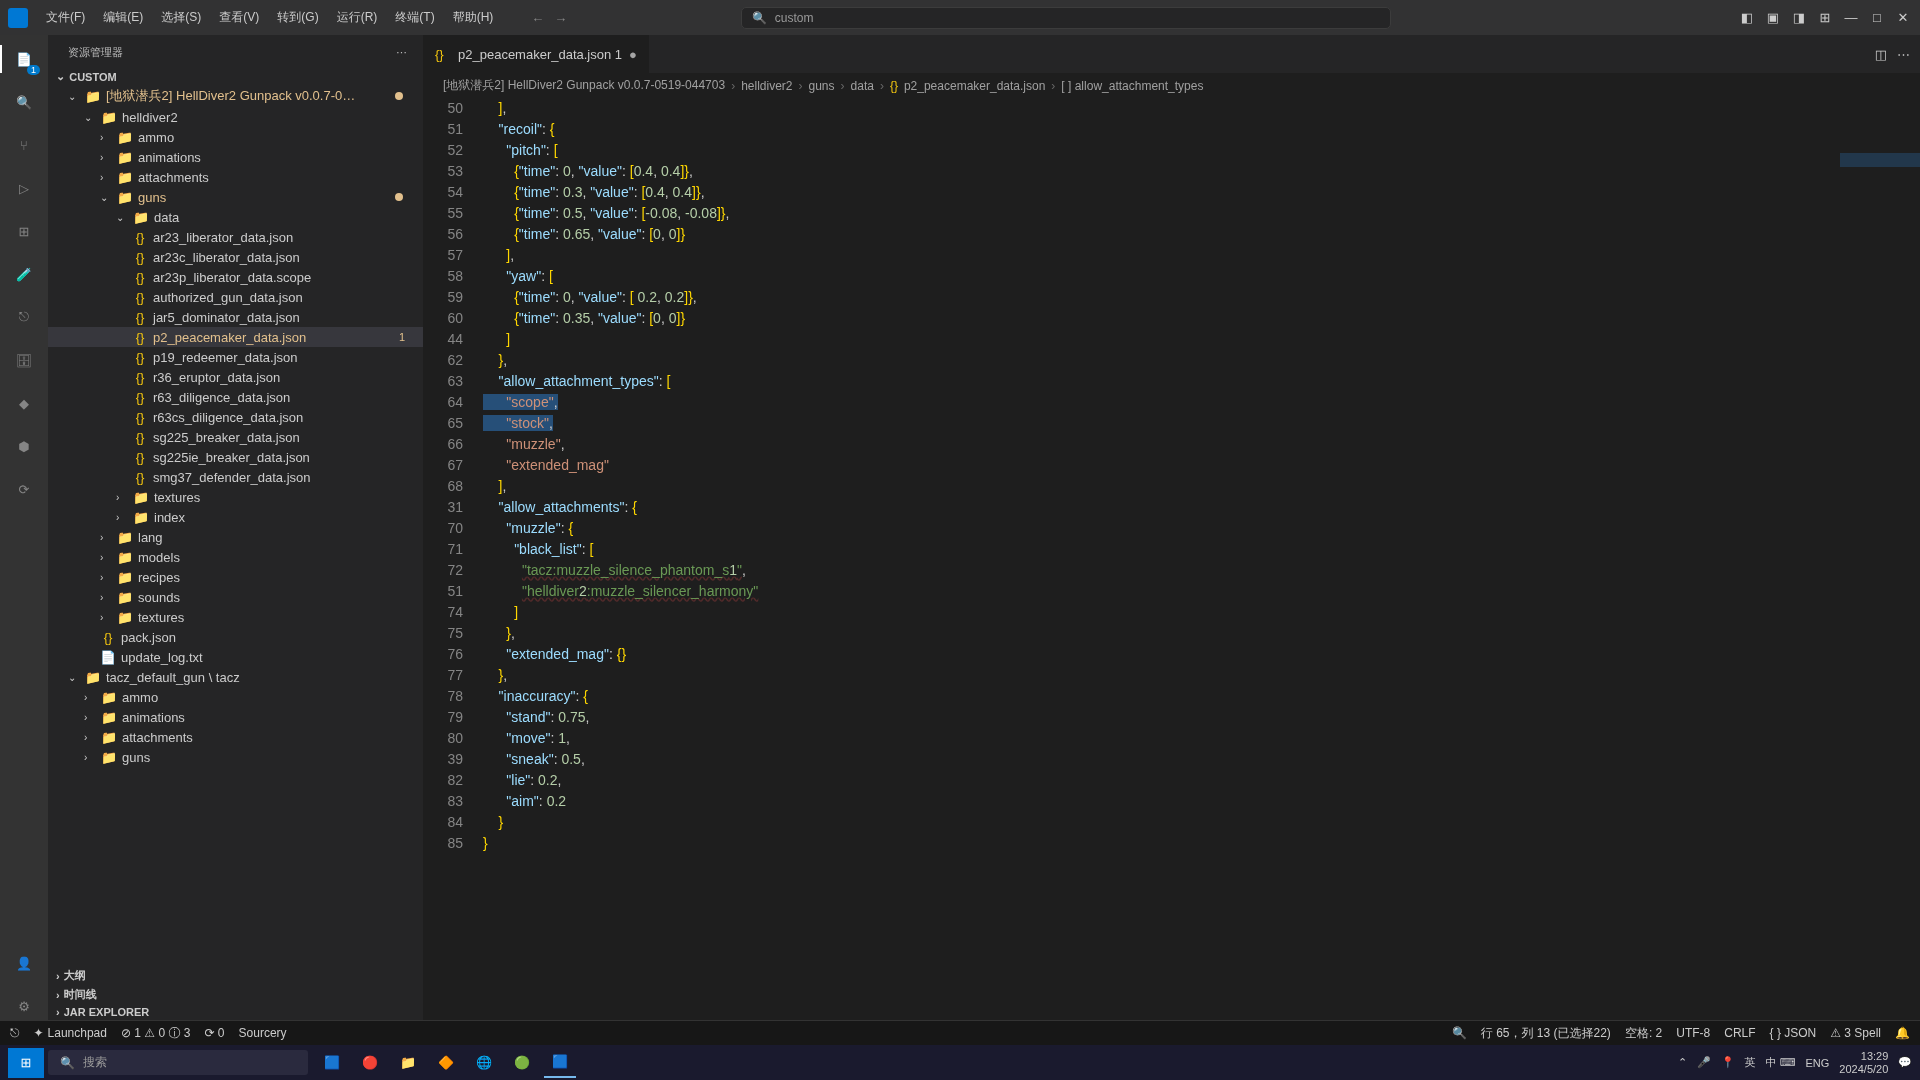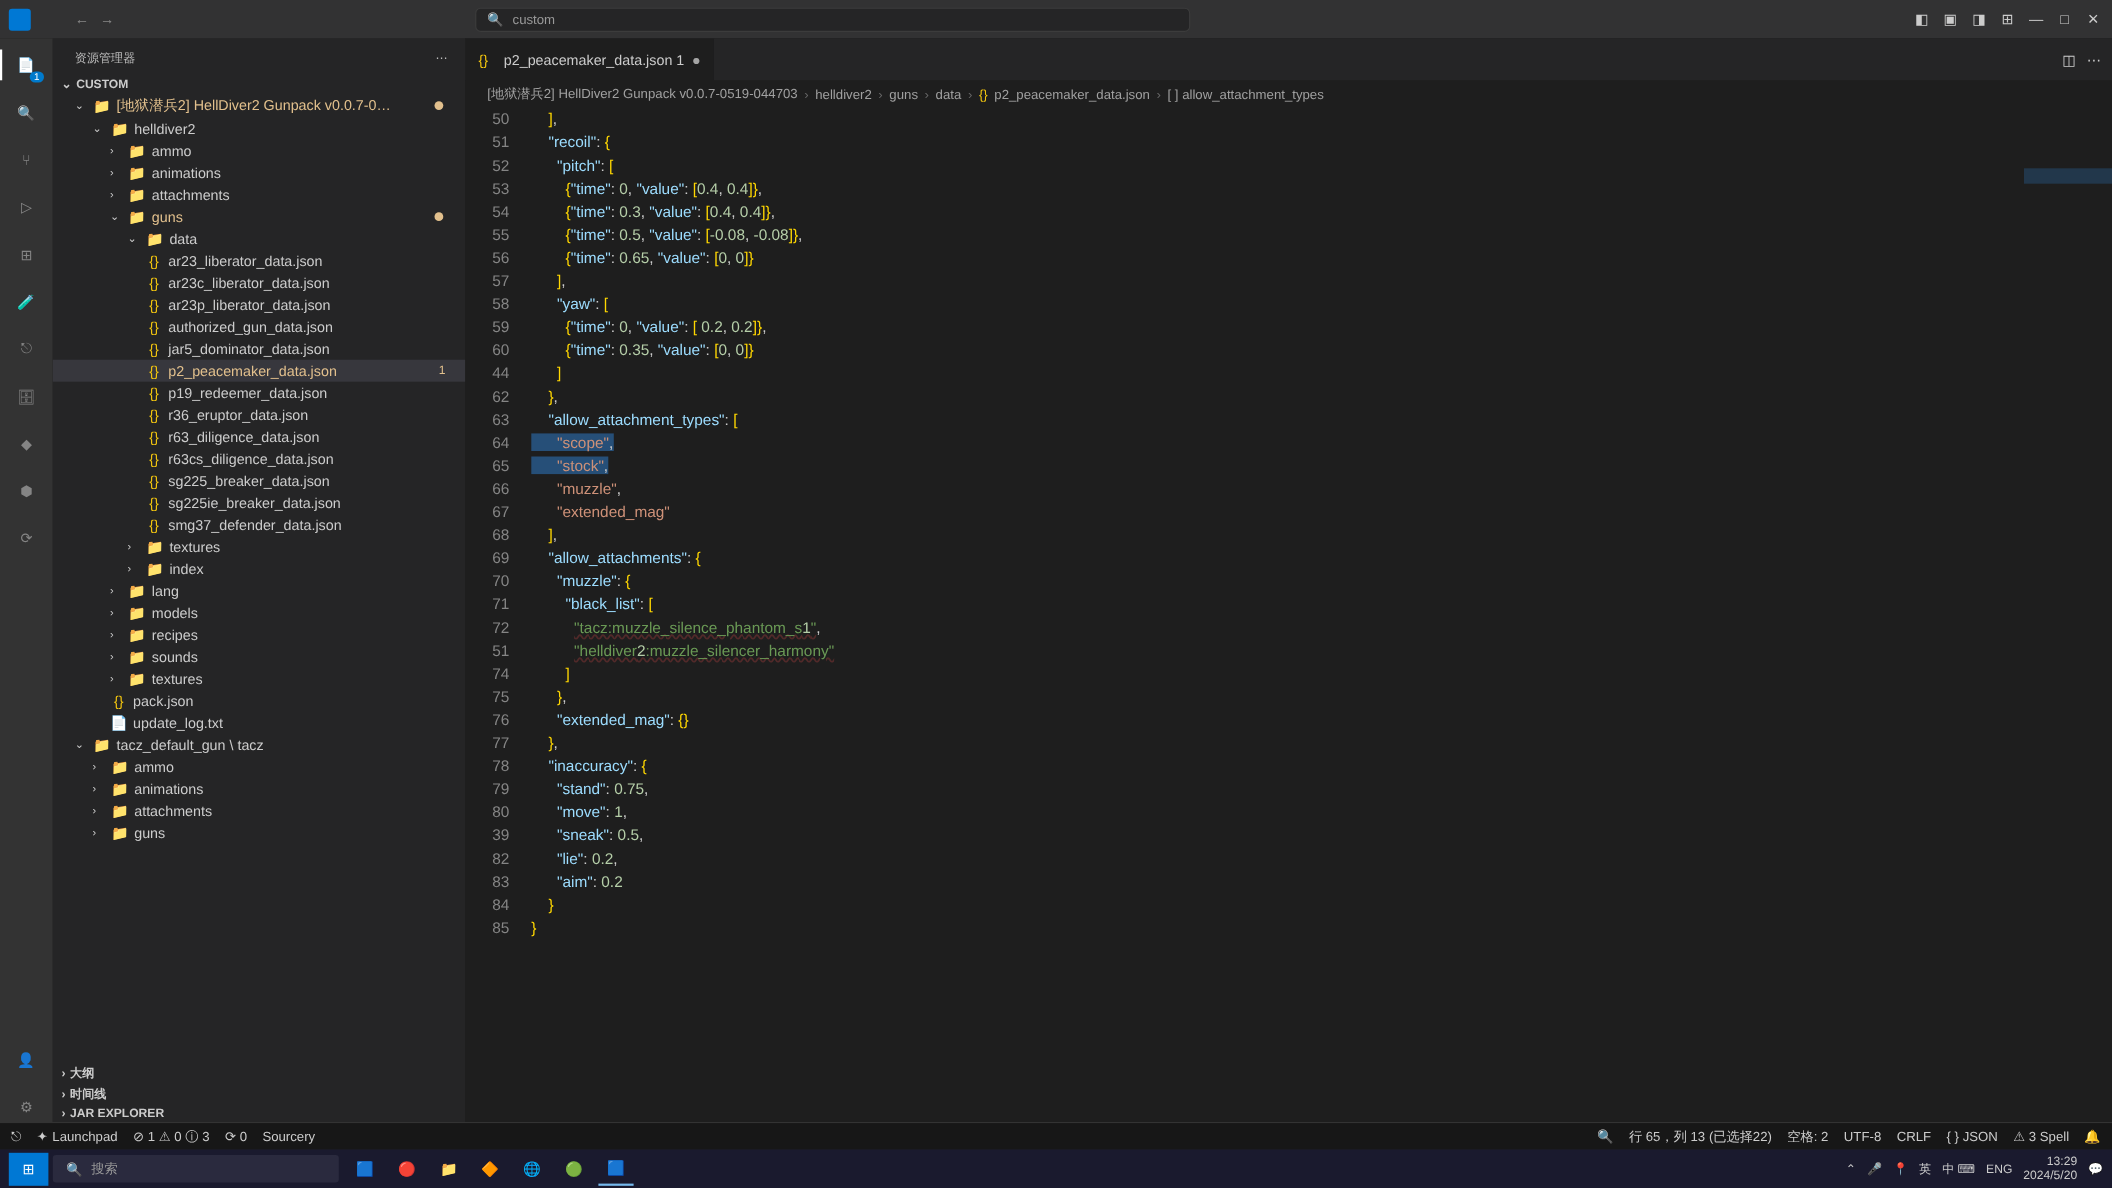--- a/index.html
+++ b/index.html
@@ -76,20 +76,30 @@
 .tb-icon { width: 32px; height: 30px; display: flex; align-items: center; justify-content: center; cursor: pointer; }
 .tb-icon.active { border-bottom: 2px solid #76b9ed; }
 .tb-tray { margin-left: auto; display: flex; align-items: center; gap: 10px; color: #ccc; font-size: 11px; }
 .tb-time { text-align: right; line-height: 13px; }
 </style>
 </head>
 <body>
 
 <div class="titlebar">
   <div class="logo"></div>
+  <div class="menu">
+    <div class="menu-item">文件(F)</div>
+    <div class="menu-item">编辑(E)</div>
+    <div class="menu-item">选择(S)</div>
+    <div class="menu-item">查看(V)</div>
+    <div class="menu-item">转到(G)</div>
+    <div class="menu-item">运行(R)</div>
+    <div class="menu-item">终端(T)</div>
+    <div class="menu-item">帮助(H)</div>
+  </div>
   <div class="nav-arrows">
     <span>←</span>
     <span>→</span>
   </div>
   <div class="search-box">
     <span>🔍</span>
     <span>custom</span>
   </div>
   <div class="window-controls">
     <div class="wc-icon">◧</div>
@@ -171,21 +181,21 @@
       <div class="tree-item" style="padding-left:84px">
           <span class="ficon file-json">{}</span>
           <span>ar23_liberator_data.json</span>
         </div>
       <div class="tree-item" style="padding-left:84px">
           <span class="ficon file-json">{}</span>
           <span>ar23c_liberator_data.json</span>
         </div>
       <div class="tree-item" style="padding-left:84px">
           <span class="ficon file-json">{}</span>
-          <span>ar23p_liberator_data.json</span>
+          <span>ar23p_liberator_data.scope</span>
         </div>
       <div class="tree-item" style="padding-left:84px">
           <span class="ficon file-json">{}</span>
           <span>authorized_gun_data.json</span>
         </div>
       <div class="tree-item" style="padding-left:84px">
           <span class="ficon file-json">{}</span>
           <span>jar5_dominator_data.json</span>
         </div>
       <div class="tree-item active git-mod" style="padding-left:84px">
@@ -345,21 +355,21 @@
           <div class="ln">59</div>
           <div class="ln">60</div>
           <div class="ln">44</div>
           <div class="ln">62</div>
           <div class="ln">63</div>
           <div class="ln">64</div>
           <div class="ln">65</div>
           <div class="ln">66</div>
           <div class="ln">67</div>
           <div class="ln">68</div>
-          <div class="ln">69</div>
+          <div class="ln">31</div>
           <div class="ln">70</div>
           <div class="ln">71</div>
           <div class="ln">72</div>
           <div class="ln">51</div>
           <div class="ln">74</div>
           <div class="ln">75</div>
           <div class="ln">76</div>
           <div class="ln">77</div>
           <div class="ln">78</div>
           <div class="ln">79</div>

